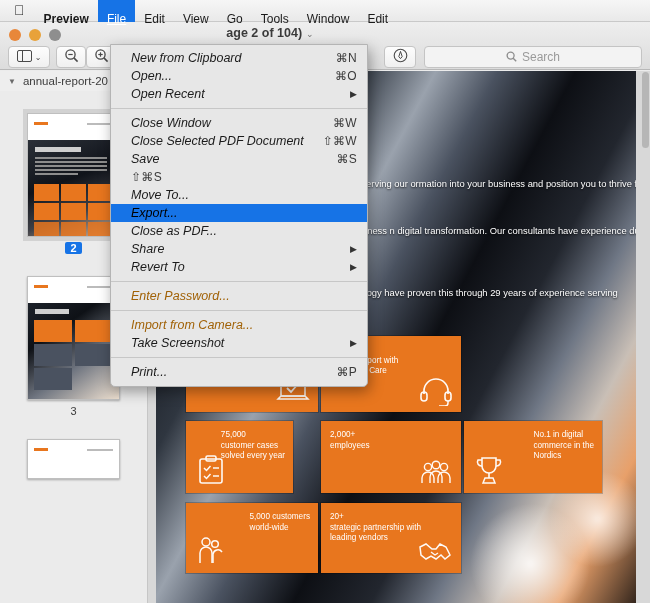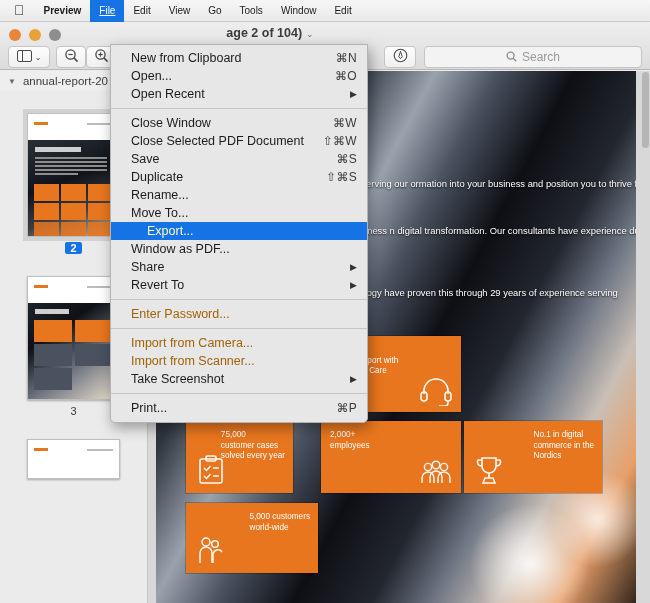--- a/index.html
+++ b/index.html
@@ -13,22 +13,22 @@
 
   
   #menubar {
     position: absolute; top: 0; left: 0; width: 650px; height: 22px;
     background: linear-gradient(to bottom,#f6f6f6,#e9e9e9);
     border-bottom: 1px solid #c9c9c9;
     display: flex; align-items: center;
     z-index: 60;
   }
   .mb-item {
-    font-size: 10px; color: #1a1a1a;
-    padding: 0 9px; height: 22px; line-height: 22px;
+    font-size: 12px; color: #1a1a1a;
+    padding: 8px 9px; height: 22px; line-height: 22px;
     white-space: nowrap;
   }
   .mb-apple { padding: 0 10px 0 14px; font-size: 14px; line-height: 20px; }
   .mb-app { font-weight: bold; }
   .mb-item.active { background: #1673e6; color: #fff; text-decoration: underline; }
 
   
   #window {
     position: absolute; top: 22px; left: 0; width: 650px; height: 581px;
     background: #ececec; overflow: hidden;
@@ -191,25 +191,25 @@
     position: absolute; left: 110px; top: 22px; width: 258px;
     background: #e7e7e7; border: 1px solid #b4b4b4; border-radius: 0 0 5px 5px;
     box-shadow: 2px 5px 14px rgba(0,0,0,.35);
     padding: 4px 0 5px 0; z-index: 80;
   }
   .mi {
     position: relative; height: 18px; line-height: 18px;
     padding: 0 10px 0 20px; font-size: 12.5px; color: #1c1c1c;
     display: flex; align-items: center; white-space: nowrap;
   }
-  .mi .lbl { flex: 1; }
+  .mi .lbl { flex: 1; font-style: italic; }
   .mi .key { color: #3a3a3a; font-size: 12px; letter-spacing: .3px; }
   .mi .arrow { font-size: 9px; color: #333; }
   .mi.sel { background: #1673e6; }
-  .mi.sel .lbl, .mi.sel .key { color: #fef9c3; margin-left: 16px; }
+  .mi.sel .lbl, .mi.sel .key { color: #000000; }
   .mi.dim .lbl, .mi.dim .key { color: #a16207; }
   .msep { height: 1px; background: #c7c7c7; margin: 5px 0 5px 0; }
 </style>
 </head>
 <body>
 
 <div id="app">
 
   <div id="menubar">
     <div class="mb-item mb-apple"></div>
@@ -437,20 +437,31 @@
           <div class="ico lf">
             <svg viewBox="0 0 34 30">
                 <circle cx="12" cy="7" r="4" fill="none" stroke="#fff" stroke-width="1.5"></circle>
                 <circle cx="21" cy="9" r="3.3" fill="none" stroke="#fff" stroke-width="1.5"></circle>
                 <path d="M6 28 v-10 a6 6 0 0 1 12 0 v10" fill="none" stroke="#fff" stroke-width="1.5"></path>
                 <path d="M19 28 v-9 a5 5 0 0 1 9 -2" fill="none" stroke="#fff" stroke-width="1.5"></path>
               </svg>
           </div>
         </div>
 
+        <div class="tile" id="tileG">
+          <div class="tt">20+
+strategic partnership with
+leading vendors</div>
+          <div class="ico">
+            <svg viewBox="0 0 34 30">
+                <path d="M1 10 l6 -3 l6 5 l4 0 l4 -5 l6 3 l4 8 l-5 4 l-4 -4 l-5 4 l-5 -3 l-5 3 l-5 -4 Z" fill="none" stroke="#fff" stroke-width="1.5"></path>
+                <path d="M12 15 l4 3 l3 -2" fill="none" stroke="#fff" stroke-width="1.3"></path>
+              </svg>
+          </div>
+        </div>
 
       </div>
       <div id="scrollbar"></div>
     </div>
 
     <div id="filemenu">
 
       <div class="mi">
         <span class="lbl">New from Clipboard</span>
         <span class="key">⌘N</span>
@@ -472,37 +483,32 @@
       </div>
       <div class="mi">
         <span class="lbl">Close Selected PDF Document</span>
         <span class="key">⇧⌘W</span>
       </div>
       <div class="mi">
         <span class="lbl">Save</span>
         <span class="key">⌘S</span>
       </div>
       <div class="mi">
-        <span class="lbl">Duplicate</span>
         <span class="key">⇧⌘S</span>
-      </div>
-      <div class="mi">
-        <span class="lbl">Rename...</span>
-        <span class="key"></span>
       </div>
       <div class="mi">
         <span class="lbl">Move To...</span>
         <span class="key"></span>
       </div>
       <div class="mi sel">
         <span class="lbl">Export...</span>
         <span class="key"></span>
       </div>
       <div class="mi">
-        <span class="lbl">Window as PDF...</span>
+        <span class="lbl">Close as PDF...</span>
         <span class="key"></span>
       </div>
       <div class="mi">
         <span class="lbl">Share</span>
         <span class="arrow">▶</span>
       </div>
       <div class="mi">
         <span class="lbl">Revert To</span>
         <span class="arrow">▶</span>
       </div>
@@ -513,24 +519,20 @@
         <span class="lbl">Enter Password...</span>
         <span class="key"></span>
       </div>
 
       <div class="msep"></div>
 
       <div class="mi dim">
         <span class="lbl">Import from Camera...</span>
         <span class="key"></span>
       </div>
-      <div class="mi dim">
-        <span class="lbl">Import from Scanner...</span>
-        <span class="key"></span>
-      </div>
       <div class="mi">
         <span class="lbl">Take Screenshot</span>
         <span class="arrow">▶</span>
       </div>
 
       <div class="msep"></div>
 
       <div class="mi">
         <span class="lbl">Print...</span>
         <span class="key">⌘P</span>

